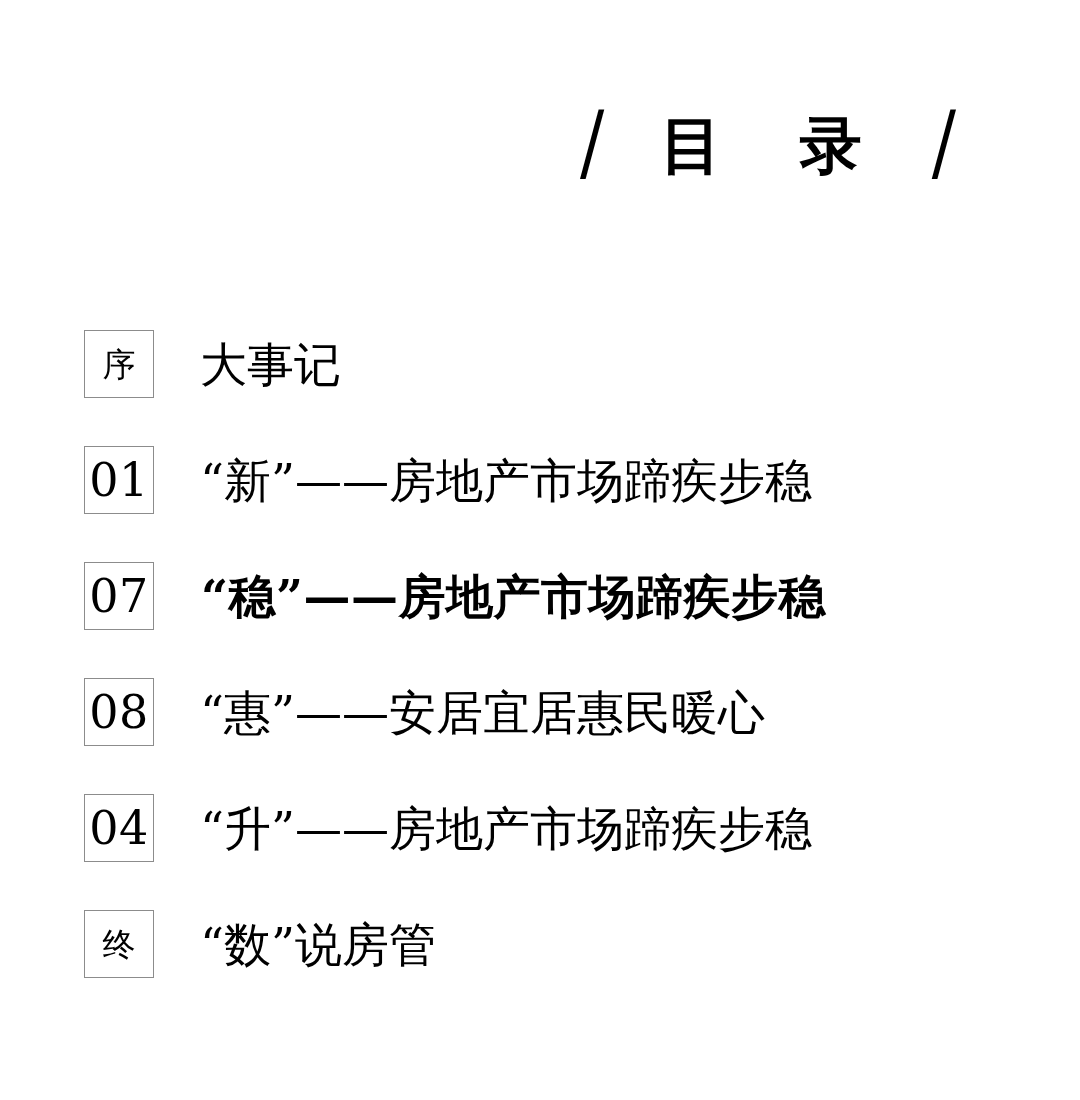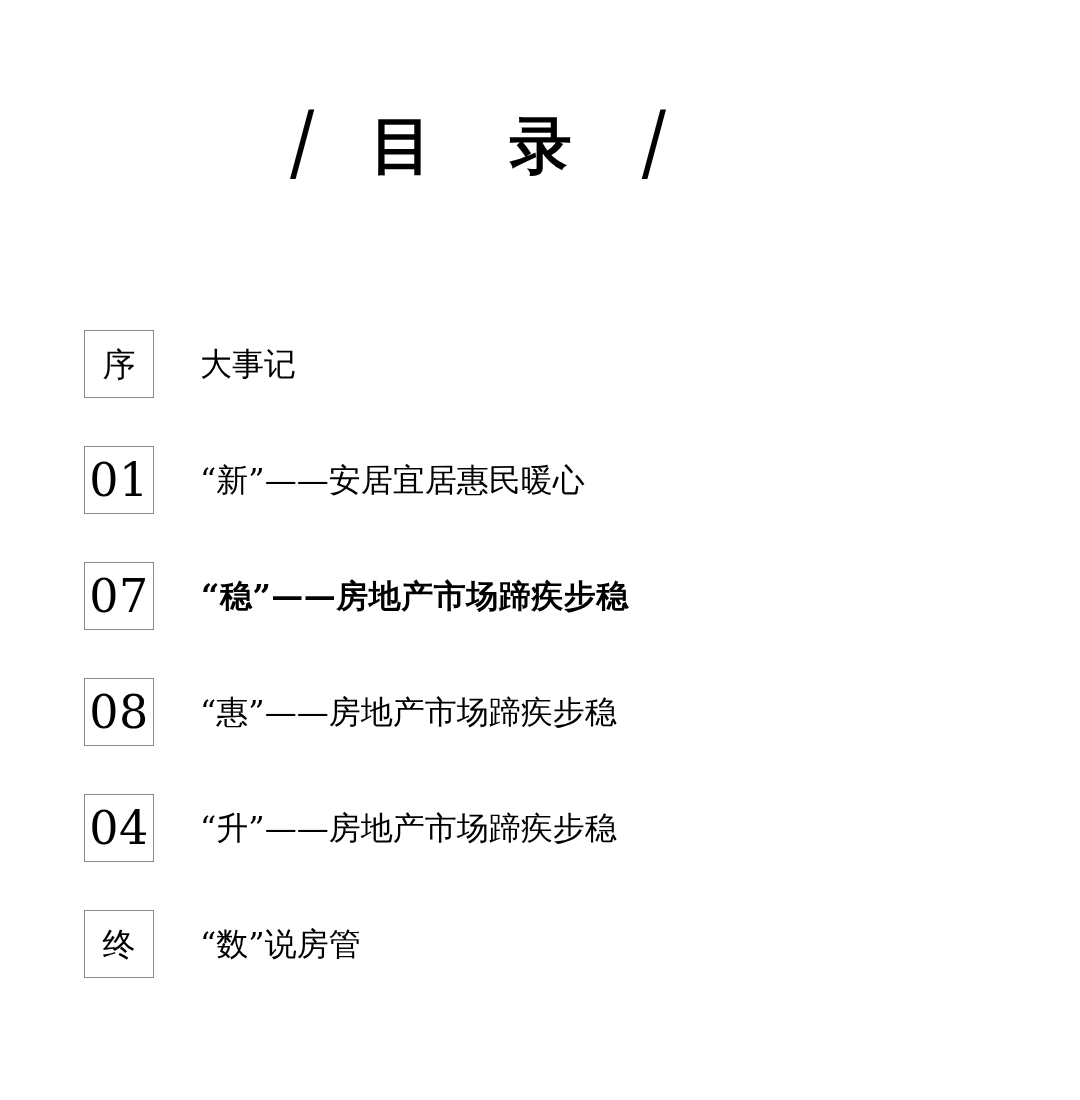--- a/index.html
+++ b/index.html
@@ -24,21 +24,21 @@
     inset: 0;
     background: #ffffff;
   }
 
   
   .toc-title {
     position: absolute;
     top: 112px;
     left: 0;
     width: 956px;
-    text-align: center;
+    text-align: right;
     white-space: nowrap;
     line-height: 1;
     user-select: none;
   }
   .toc-title .slash {
     display: inline-block;
     font-family: "DejaVu Serif", "Liberation Serif", serif;
     font-size: 72px;
     font-weight: 400;
     line-height: 1;
@@ -103,21 +103,21 @@
   .row-badge.cjk .badge-text {
     font-size: 33px;
     letter-spacing: 0;
   }
 
   
   .row-label {
     flex: 1 1 auto;
     margin-left: 46px;
     font-family: "DejaVu Serif", "Liberation Serif", serif;
-    font-size: 32px;
+    font-size: 47px;
     font-weight: 400;
     line-height: 1;
     white-space: nowrap;
     color: #000000;
     user-select: none;
   }
   .toc-row.is-active .row-label {
     font-weight: 700;
     letter-spacing: 0.5px;
     margin-left: 47px;
@@ -138,35 +138,35 @@
       <div class="row-badge cjk">
         <span class="badge-text">序</span>
       </div>
       <div class="row-label">大事记</div>
     </div>
 
     <div class="toc-row">
       <div class="row-badge">
         <span class="badge-text">01</span>
       </div>
-      <div class="row-label">“新”——安居宜居惠民暖心</div>
+      <div class="row-label">“新”——房地产市场蹄疾步稳</div>
     </div>
 
     <div class="toc-row is-active">
       <div class="row-badge">
         <span class="badge-text">07</span>
       </div>
       <div class="row-label">“稳”——房地产市场蹄疾步稳</div>
     </div>
 
     <div class="toc-row">
       <div class="row-badge">
         <span class="badge-text">08</span>
       </div>
-      <div class="row-label">“惠”——房地产市场蹄疾步稳</div>
+      <div class="row-label">“惠”——安居宜居惠民暖心</div>
     </div>
 
     <div class="toc-row">
       <div class="row-badge">
         <span class="badge-text">04</span>
       </div>
       <div class="row-label">“升”——房地产市场蹄疾步稳</div>
     </div>
 
     <div class="toc-row">

